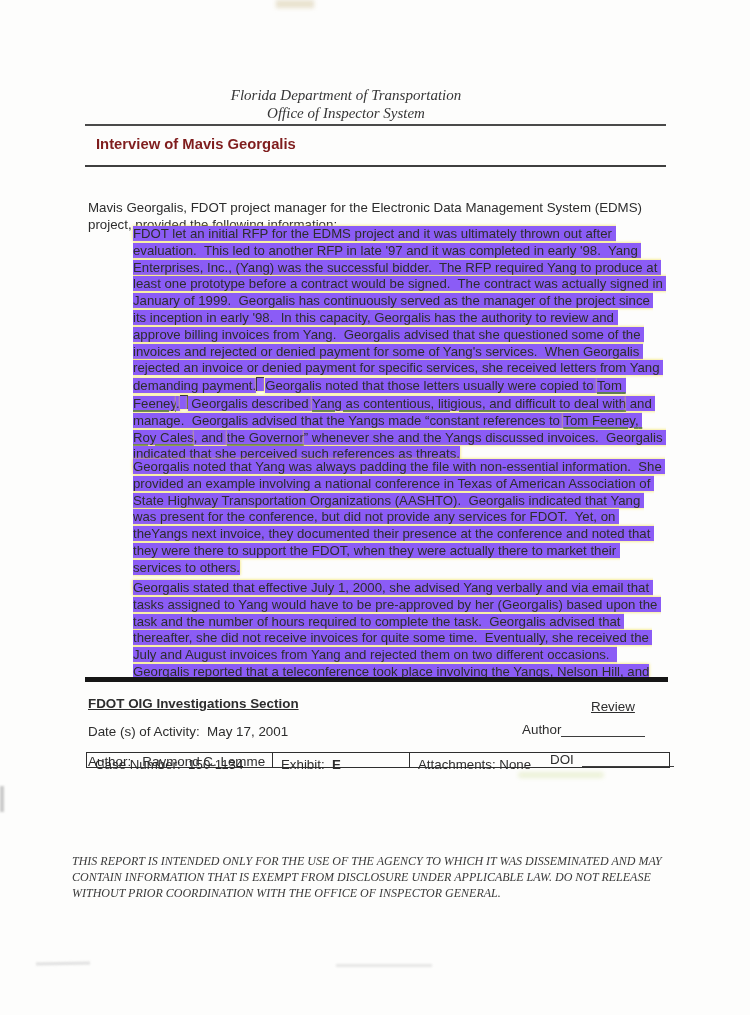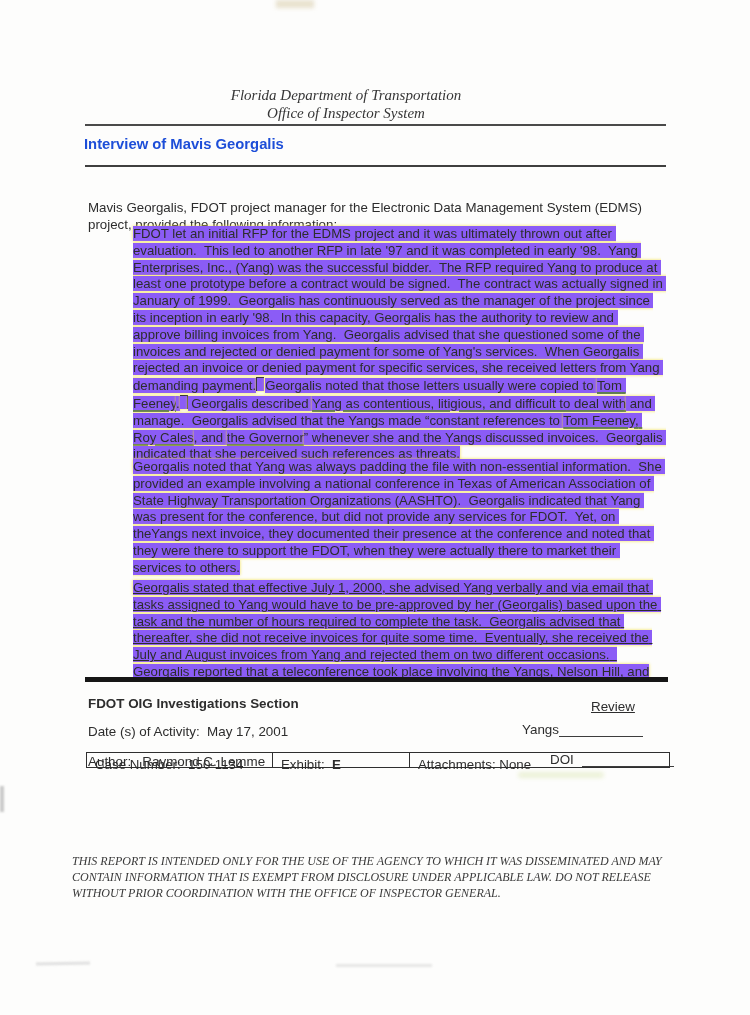--- a/index.html
+++ b/index.html
@@ -10,28 +10,28 @@
   }
   .abs { position:absolute; }
 
   
   .doc-header { left:0; top:86px; width:692px; text-align:center;
     font-family:"Liberation Serif", serif; font-style:italic;
     font-size:15px; line-height:18px; color:#363636; }
   .rule { left:85px; width:581px; height:2px; background:#4a4a4a; }
   .rule-1 { top:124px; }
   .rule-2 { top:165px; height:2.4px; background:#3f3f3f; }
-  .doc-title { left:84px; top:136px; font-size:14.8px; font-weight:bold; color:#1d4ed8; }
+  .doc-title { left:96px; top:136px; font-size:14.8px; font-weight:bold; color:#7f1d1d; }
 
   
   .intro { left:88px; top:200px; width:578px; font-size:13.3px; line-height:16.5px; white-space:pre-wrap; }
   .para { left:133px; width:531px; font-size:13.2px; line-height:16.8px; white-space:pre-wrap; }
   .para-1 { top:226px; }
   .para-2 { top:459px; }
-  .para-3 { top:580px;text-decoration:underline; }
+  .para-3 { top:580px; }
   .hl { background:#8b5cf6; box-shadow:0 0 3px rgba(245,224,60,0.9); }
   .u-green { text-decoration:underline; text-decoration-color:#5c7a55;
     text-decoration-thickness:1.7px; text-underline-offset:2px; }
   .bracket { display:inline-block; width:7px; height:13px; vertical-align:-1px; }
   .b-open  { border-left:1.8px solid #383838; border-top:1.8px solid #383838; margin-right:1px; }
   .b-close { border-right:1.8px solid #383838; border-top:1.8px solid #383838; }
 
   
   .thick-rule { left:85px; top:677px; width:583px; height:4.5px; background:#161616; }
   .foot-label { font-size:13.4px; white-space:pre; }
@@ -84,25 +84,25 @@
   <div class="abs rule rule-2"></div>
 
   <div class="abs intro">Mavis Georgalis, FDOT project manager for the Electronic Data Management System (EDMS) project, provided the following information:</div>
 
   <div class="abs para para-1"><span class="hl">FDOT let an initial RFP for the EDMS project and it was ultimately thrown out after evaluation.  This led to another RFP in late '97 and it was completed in early '98.  Yang Enterprises, Inc., (Yang) was the successful bidder.  The RFP required Yang to produce at least one prototype before a contract would be signed.  The contract was actually signed in January of 1999.  Georgalis has continuously served as the manager of the project since its inception in early '98.  In this capacity, Georgalis has the authority to review and approve billing invoices from Yang.  Georgalis advised that she questioned some of the invoices and rejected or denied payment for some of Yang's services.  When Georgalis rejected an invoice or denied payment for specific services, she received letters from Yang demanding payment.</span><span class="hl bracket b-open"></span><span class="hl">Georgalis noted that those letters usually were copied to </span><span class="hl u-green">Tom Feeney</span><span class="hl">.</span><span class="hl bracket b-close"></span><span class="hl"> Georgalis described </span><span class="hl u-green">Yang as contentious, litigious, and difficult to deal with</span><span class="hl"> and manage.  Georgalis advised that the Yangs made “constant references to </span><span class="hl u-green">Tom Feeney, Roy Cales</span><span class="hl">, and </span><span class="hl u-green">the Governor</span><span class="hl">” whenever she and the Yangs discussed invoices.  Georgalis indicated that she perceived such references as threats.</span></div>
   <div class="abs para para-2"><span class="hl">Georgalis noted that Yang was always padding the file with non-essential information.  She provided an example involving a national conference in Texas of American Association of State Highway Transportation Organizations (AASHTO).  Georgalis indicated that Yang was present for the conference, but did not provide any services for FDOT.  Yet, on theYangs next invoice, they documented their presence at the conference and noted that they were there to support the FDOT, when they were actually there to market their services to others.</span></div>
   <div class="abs para para-3"><span class="hl">Georgalis stated that effective July 1, 2000, she advised Yang verbally and via email that tasks assigned to Yang would have to be pre-approved by her (Georgalis) based upon the task and the number of hours required to complete the task.  Georgalis advised that thereafter, she did not receive invoices for quite some time.  Eventually, she received the July and August invoices from Yang and rejected them on two different occasions.  Georgalis reported that a teleconference took place involving the Yangs, Nelson Hill, and</span></div>
 
   <div class="abs thick-rule"></div>
 
-  <div class="abs foot-label f-bold" style="left:88px; top:696px;">FDOT OIG Investigations Section</div>
+  <div class="abs foot-label f-bold" style="left:88px; top:696px;text-decoration:underline;">FDOT OIG Investigations Section</div>
   <div class="abs foot-label review" style="left:563px; top:699px;margin-left:28px;">Review</div>
 
   <div class="abs foot-label" style="left:88px; top:724px;">Date (s) of Activity:  May 17, 2001</div>
-  <div class="abs foot-label" style="left:522px; top:722px;"><span>Yangs</span><span class="blank-line" style="width:84px;"></span></div>
+  <div class="abs foot-label" style="left:522px; top:722px;"><span>Author</span><span class="blank-line" style="width:84px;"></span></div>
 
   <div class="abs foot-label" style="left:88px; top:754px;">Author:   Raymond C. Lemme</div>
   <div class="abs foot-label" style="left:522px; top:752px;margin-left:28px;"><span>DOI </span><span class="blank-line" style="width:92px; margin-left:4px;"></span></div>
 
   <div class="abs case-box">
     <div class="case-cell cell-1">Case Number:  150-1134</div>
     <div class="case-cell cell-2"><span>Exhibit:  </span><span class="exhibit-value">E</span></div>
     <div class="case-cell cell-3">Attachments: None</div>
   </div>
 

